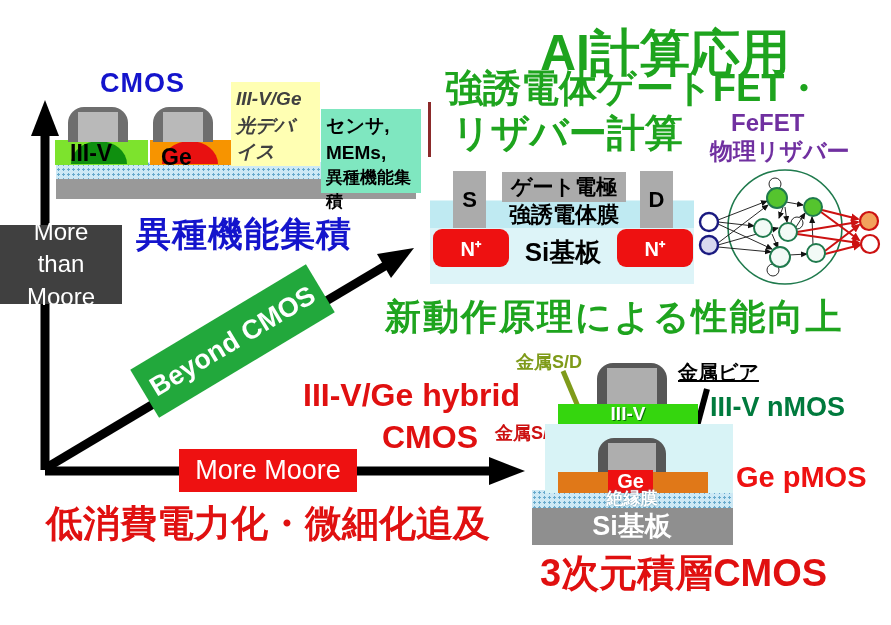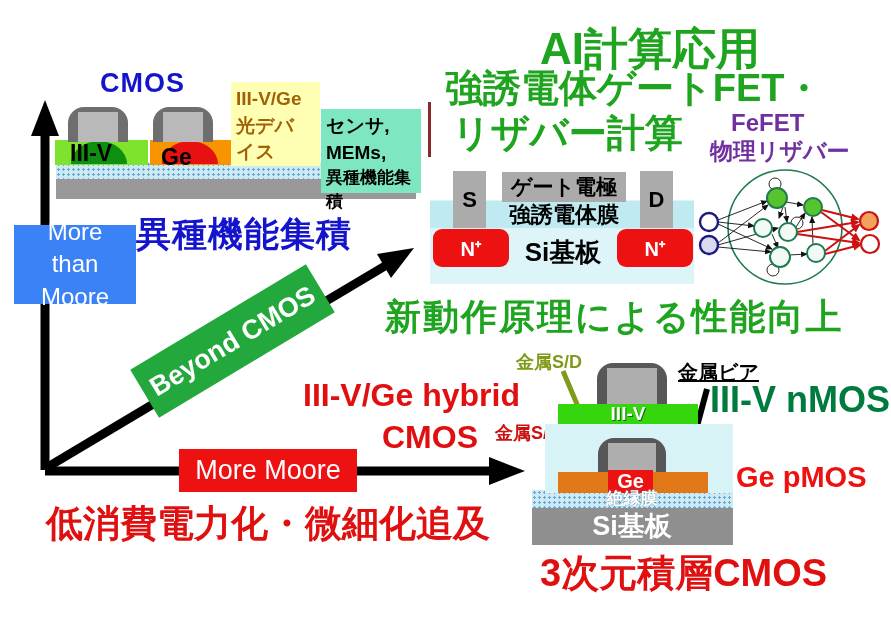--- a/index.html
+++ b/index.html
@@ -53,51 +53,51 @@
   <div class="abs" style="left:150px;top:140px;width:85px;height:25px;background:#f79400;"></div>
   <div class="mesa" style="left:162px;top:141px;width:56px;height:23px;background:#e81111;"></div>
 
   <div class="gate" style="left:68px;top:107px;width:60px;height:35px;"></div>
   <div class="gate" style="left:153px;top:107px;width:60px;height:35px;"></div>
 
   <div class="abs b" style="left:70px;top:140px;font-size:23px;color:#000;">III-V</div>
   <div class="abs b" style="left:161px;top:144px;font-size:23px;color:#000;">Ge</div>
 
   <div class="abs b" style="left:231px;top:82px;width:89px;height:84px;background:#ffffb3;
-       font-size:19px;line-height:1.4;color:#a16207;padding-left:5px;box-sizing:border-box;padding-top:4px;">
+       font-size:19px;line-height:1.4;color:#404040;padding-left:5px;box-sizing:border-box;padding-top:4px;font-style:italic;">
     <div>III-V/Ge</div>
     <div>光デバ</div>
     <div>イス</div>
   </div>
 
   <div class="abs b" style="left:321px;top:82px;width:100px;height:84px;background:#7fe7c0;
        font-size:19px;line-height:1.4;color:#000;padding-left:5px;box-sizing:border-box;padding-top:4px;margin-top:27px;">
     <div>センサ,</div>
     <div>MEMs,</div>
     <div style="font-size:17px;">異種機能集積</div>
   </div>
 
   <div class="abs b" style="left:136px;top:211px;font-size:35px;color:#1414cc;letter-spacing:1px;">異種機能集積</div>
 
-  <div class="abs ctr" style="left:14px;top:225px;width:122px;height:79px;background:#3b82f6;color:#fff;
+  <div class="abs ctr" style="left:0;top:225px;width:122px;height:79px;background:#404040;color:#fff;
        font-size:24px;line-height:1.35;">
     <div>
       <div>More</div>
       <div>than</div>
       <div>Moore</div>
     </div>
   </div>
 
   <div class="abs ctr b" style="left:130px;top:313px;width:205px;height:56px;background:#22a83c;color:#fff;
        font-size:27px;transform:rotate(-31deg);">Beyond CMOS</div>
 
   <div class="abs ctr" style="left:179px;top:449px;width:178px;height:43px;background:#ee1111;color:#fff;
        font-size:27px;text-align:center;">More Moore</div>
 
-  <div class="abs b" style="left:540px;top:20px;font-size:44px;color:#1ea41e;">AI計算応用</div>
+  <div class="abs b" style="left:540px;top:20px;font-size:50px;color:#1ea41e;">AI計算応用</div>
   <div class="abs b" style="left:445px;top:63px;font-size:38px;color:#1ea41e;">強誘電体ゲートFET・</div>
   <div class="abs b" style="left:452px;top:108px;font-size:38px;color:#1ea41e;">リザバー計算</div>
 
   <div class="abs b" style="left:731px;top:109px;font-size:24px;color:#7030a0;">FeFET</div>
   <div class="abs b" style="left:710px;top:136px;font-size:23px;color:#7030a0;">物理リザバー</div>
 
   <div class="abs" style="left:430px;top:200px;width:264px;height:84px;background:#ddf4f8;"></div>
   <div class="abs" style="left:430px;top:201px;width:264px;height:27px;background:#bfeaf2;"></div>
   <div class="abs ctr b" style="left:453px;top:171px;width:33px;height:57px;background:#ababab;
        font-size:22px;color:#000;">S</div>
@@ -185,21 +185,21 @@
 
   <div class="gate gate-dark" style="left:598px;top:438px;width:68px;height:36px;"></div>
   <div class="abs" style="left:558px;top:472px;width:150px;height:21px;background:#e07818;"></div>
   <div class="abs ctr b" style="left:608px;top:470px;width:45px;height:23px;background:#ee1111;
        font-size:20px;color:#fff;">Ge</div>
 
   <div class="gate gate-dark" style="left:597px;top:363px;width:70px;height:42px;"></div>
   <div class="abs ctr b" style="left:558px;top:404px;width:140px;height:20px;background:#35d60e;
        font-size:19px;color:#fff;text-shadow:1px 1px 0 #0a6e0a;">III-V</div>
 
-  <div class="abs b" style="left:710px;top:379px;font-size:36px;color:#007a3d;">III-V nMOS</div>
+  <div class="abs b" style="left:710px;top:392px;font-size:27px;color:#007a3d;">III-V nMOS</div>
   <div class="abs b" style="left:736px;top:461px;font-size:29px;color:#ee1111;">Ge pMOS</div>
 
   <div class="abs ctr b whiteline" style="left:582px;top:489px;width:100px;height:19px;font-size:17px;
        text-shadow:0 0 2px #5a8aa0;">絶縁膜</div>
   <div class="abs ctr b whiteline" style="left:572px;top:511px;width:120px;height:30px;font-size:27px;">Si基板</div>
 
   <div class="abs b" style="left:540px;top:548px;font-size:38px;color:#e01010;">3次元積層CMOS</div>
 
   <div class="abs b" style="left:46px;top:499px;font-size:37px;color:#e01010;">低消費電力化・微細化追及</div>
 

